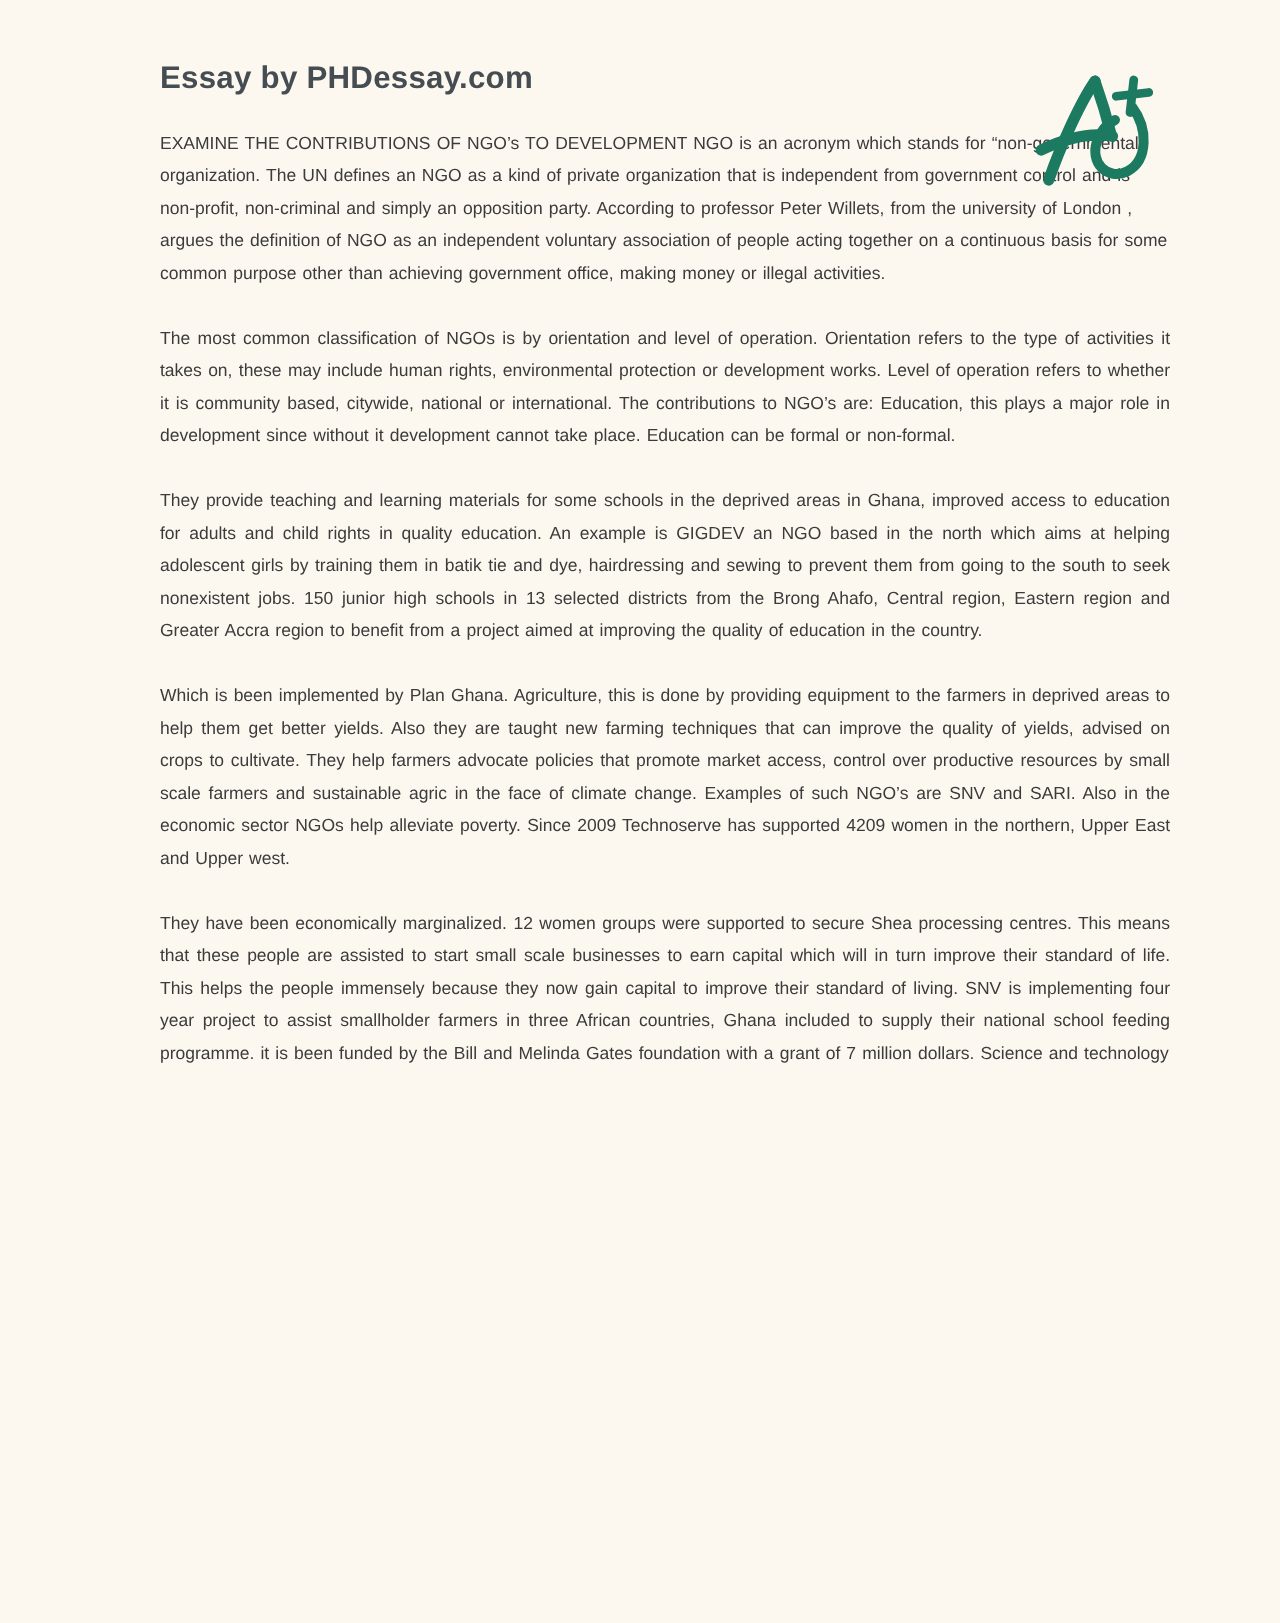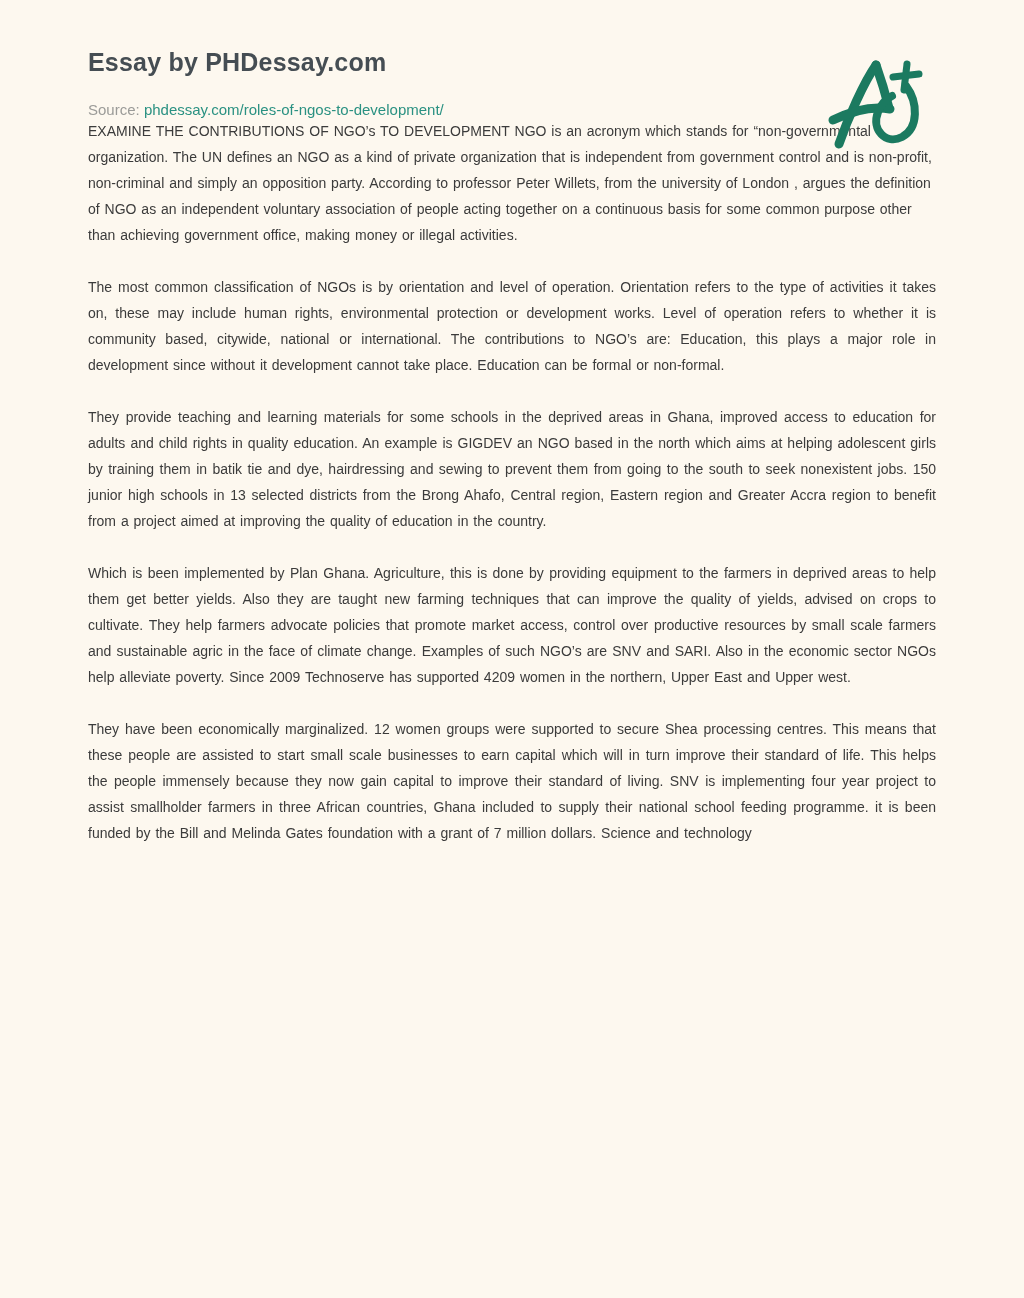--- a/index.html
+++ b/index.html
@@ -10,20 +10,21 @@
     width: 1024px;
     height: 1298px;
     background: #fdf8ef;
     font-family: "Liberation Sans", sans-serif;
     overflow: hidden;
     position: relative;
   }
   .clip-window {
     height: 1253px;
     overflow: hidden;
+    margin-left: 40px;
   }
   .page {
     position: relative;
     padding: 48px 88px 0 88px;
   }
   .site-title {
     font-size: 25px;
     font-weight: bold;
     color: #454d53;
     letter-spacing: 0.2px;
@@ -76,23 +77,20 @@
         <path d="M50 13 C 56 30, 60 44, 63 56" stroke-width="9"></path>
         <path d="M7 68 C 28 58, 48 54, 64 57" stroke-width="9"></path>
         <path d="M80 34 C 92 50, 93 76, 76 85 C 60 93, 45 78, 52 60 C 55 52, 60 47, 66 44" stroke-width="8"></path>
         <path d="M81 12 L78 38" stroke-width="7"></path>
         <path d="M67 25 L93 22" stroke-width="7"></path>
       </svg>
     </div>
 
     <h2 class="site-title">Essay by PHDessay.com</h2>
 
-    <p class="source-row"><span>Source:</span>
-      <a href="#">phdessay.com/roles-of-ngos-to-development/</a>
-    </p>
 
 
     <div class="body-text">
       <p>EXAMINE THE CONTRIBUTIONS OF NGO’s TO DEVELOPMENT NGO is an acronym which stands for “non-governmental organization. The UN defines an NGO as a kind of private organization that is independent from government control and is non-profit, non-criminal and simply an opposition party. According to professor Peter Willets, from the university of London , argues the definition of NGO as an independent voluntary association of people acting together on a continuous basis for some common purpose other than achieving government office, making money or illegal activities.</p>
       <p class="justify">The most common classification of NGOs is by orientation and level of operation. Orientation refers to the type of activities it takes on, these may include human rights, environmental protection or development works. Level of operation refers to whether it is community based, citywide, national or international. The contributions to NGO’s are: Education, this plays a major role in development since without it development cannot take place. Education can be formal or non-formal.</p>
       <p class="justify">They provide teaching and learning materials for some schools in the deprived areas in Ghana, improved access to education for adults and child rights in quality education. An example is GIGDEV an NGO based in the north which aims at helping adolescent girls by training them in batik tie and dye, hairdressing and sewing to prevent them from going to the south to seek nonexistent jobs. 150 junior high schools in 13 selected districts from the Brong Ahafo, Central region, Eastern region and Greater Accra region to benefit from a project aimed at improving the quality of education in the country.</p>
       <p class="justify">Which is been implemented by Plan Ghana. Agriculture, this is done by providing equipment to the farmers in deprived areas to help them get better yields. Also they are taught new farming techniques that can improve the quality of yields, advised on crops to cultivate. They help farmers advocate policies that promote market access, control over productive resources by small scale farmers and sustainable agric in the face of climate change. Examples of such NGO’s are SNV and SARI. Also in the economic sector NGOs help alleviate poverty. Since 2009 Technoserve has supported 4209 women in the northern, Upper East and Upper west.</p>
       <p class="justify">They have been economically marginalized. 12 women groups were supported to secure Shea processing centres. This means that these people are assisted to start small scale businesses to earn capital which will in turn improve their standard of life. This helps the people immensely because they now gain capital to improve their standard of living. SNV is implementing four year project to assist smallholder farmers in three African countries, Ghana included to supply their national school feeding programme. it is been funded by the Bill and Melinda Gates foundation with a grant of 7  million dollars. Science and technology</p>
     </div>
 

